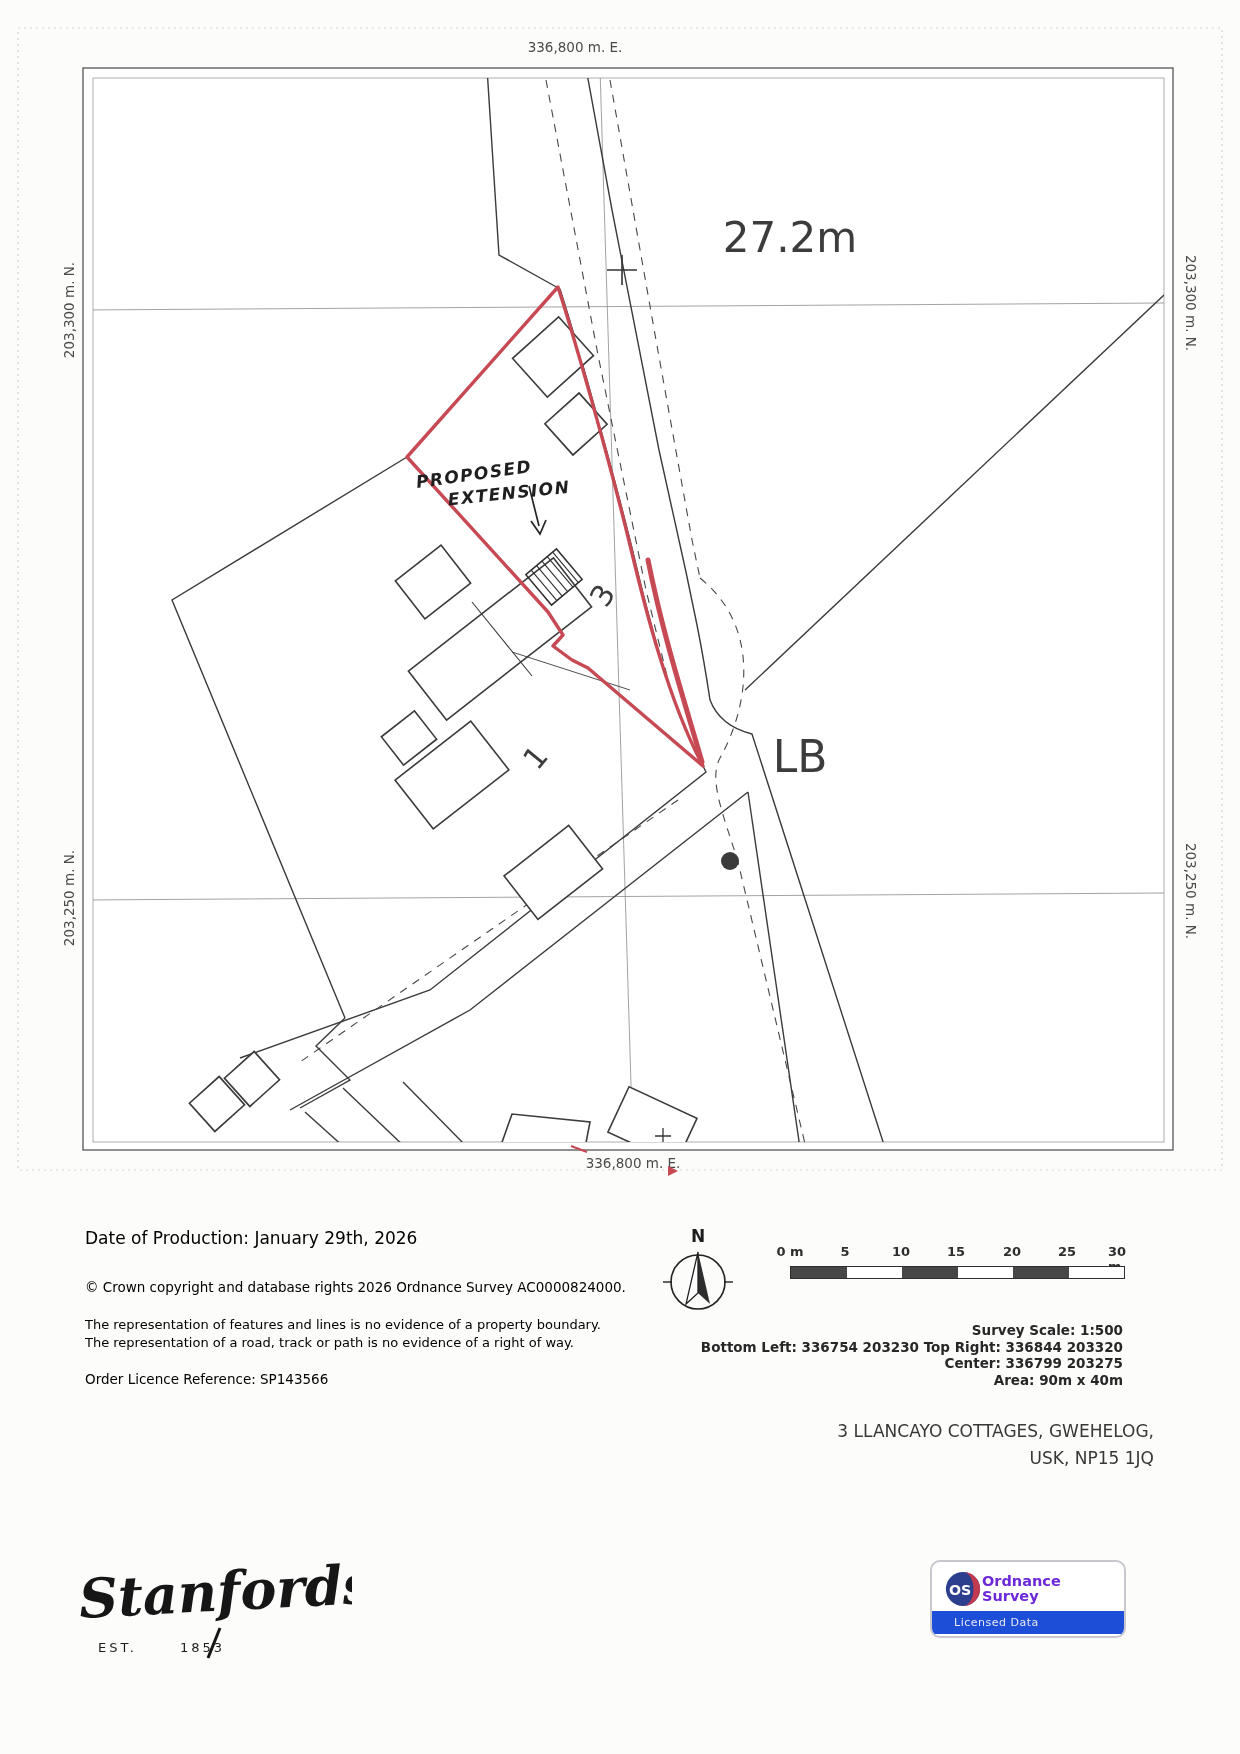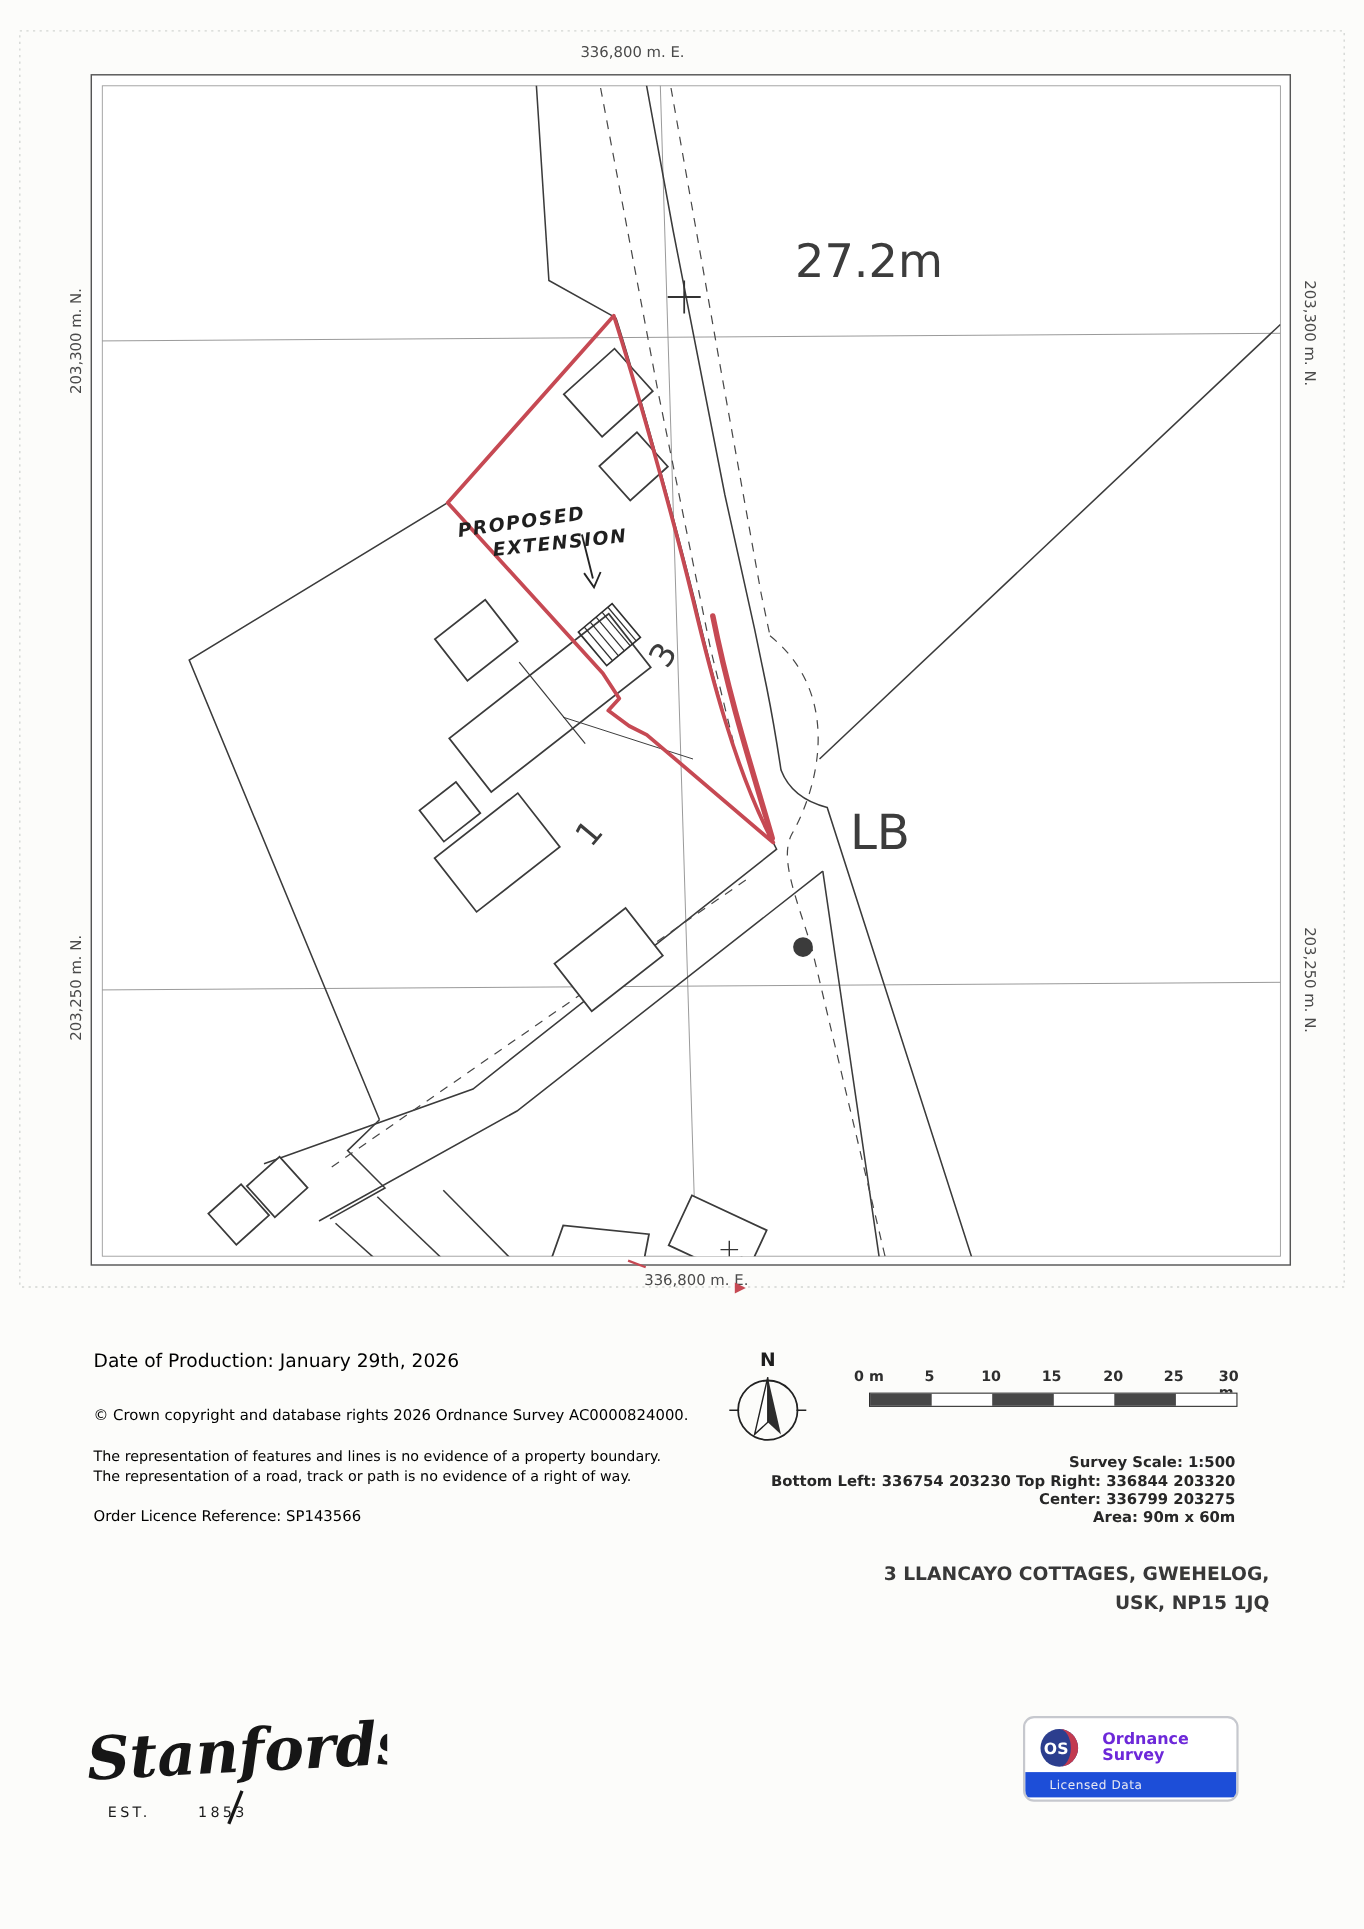--- a/index.html
+++ b/index.html
@@ -11,23 +11,23 @@
   .ftr{color:#000000;}
   .date-line{font-size:17px;}
   .copyright-line{font-size:13.5px;}
   .rep-line{font-size:13px;line-height:18px;}
   .order-line{font-size:13.5px;text-align:right;}
   .scale-labels span{position:absolute;transform:translateX(-50%);font-size:13px;color:#2e2e2e;font-weight:bold;}
   .scale-bar{display:flex;border:1.5px solid #2f2f2f;background:#fff;}
   .scale-bar .seg{flex:1 1 0;height:100%;}
   .seg.dark{background:#474747;}
   .details-block{text-align:right;font-weight:bold;font-size:13.5px;line-height:16.5px;color:#272727;}
-  .address-block{text-align:right;font-weight:bold;font-size:17px;line-height:27px;color:#383838;}
+  .address-block{text-align:right;font-weight:normal;font-size:17px;line-height:27px;color:#383838;}
   .os-box{width:192px;height:74px;background:#fff;border:2px solid #c6c8ce;border-radius:10px;overflow:hidden;}
-  .os-top{display:flex;align-items:center;gap:20px;padding:5px 0 0 12px;height:44px;}
+  .os-top{display:flex;align-items:center;gap:0;padding:5px 0 0 12px;height:44px;}
   .os-name{color:#6d28d9;font-weight:bold;font-size:14.5px;line-height:15px;}
   .os-bar{height:23px;background:#1d4ed8;color:#e8e9f2;font-size:11px;display:flex;align-items:center;padding-left:22px;letter-spacing:.5px;}
 </style>
 </head>
 <body>
 
 <div id="page">
 
   <svg class="abs" style="left:0;top:0" width="1240" height="1200" viewBox="0 0 1240 1200">
     <defs>
@@ -177,21 +177,21 @@
     <div class="seg dark"></div>
     <div class="seg"></div>
     <div class="seg dark"></div>
     <div class="seg"></div>
   </div>
 
   <div class="abs details-block" style="right:117px;top:1322px">
     <div>Survey Scale: 1:500</div>
     <div>Bottom Left: 336754 203230 Top Right: 336844 203320</div>
     <div>Center: 336799 203275</div>
-    <div>Area: 90m x 60m</div>
+    <div>Area: 90m x 40m</div>
   </div>
 
   <div class="abs address-block" style="right:86px;top:1418px">
     <div>3 LLANCAYO COTTAGES, GWEHELOG,</div>
     <div>USK, NP15 1JQ</div>
   </div>
 
   <svg class="abs" style="left:72px;top:1540px" width="280" height="130" viewBox="0 0 280 130">
     <text x="8" y="78" font-family="DejaVu Serif, Liberation Serif, serif" font-style="italic" font-weight="bold" font-size="54" fill="#161616" transform="rotate(-3 8 78)">Stanfords</text>
     <line x1="148" y1="88" x2="136" y2="118" stroke="#161616" stroke-width="3"></line>

